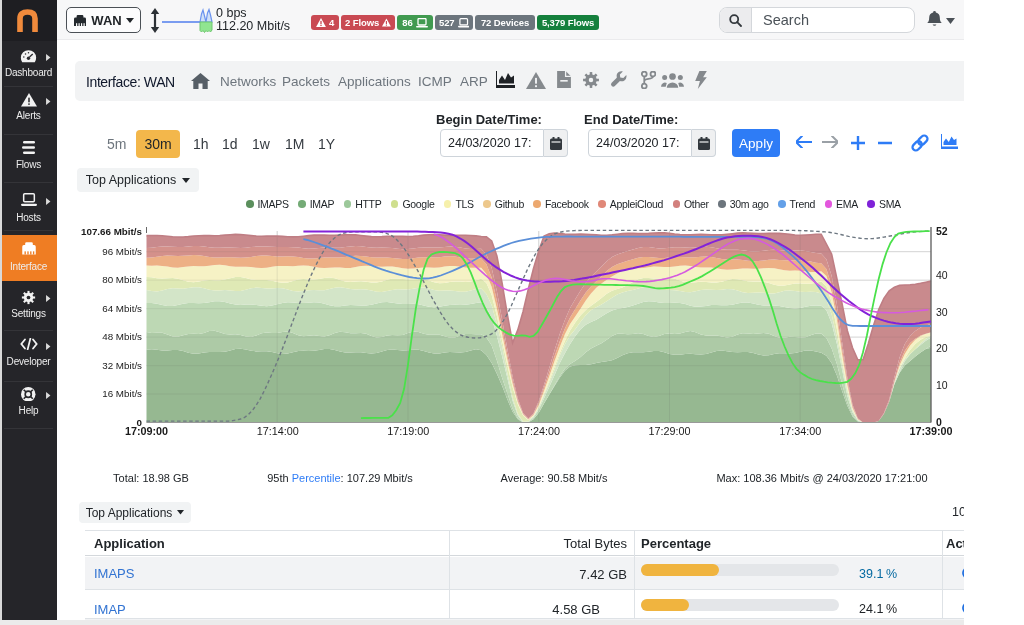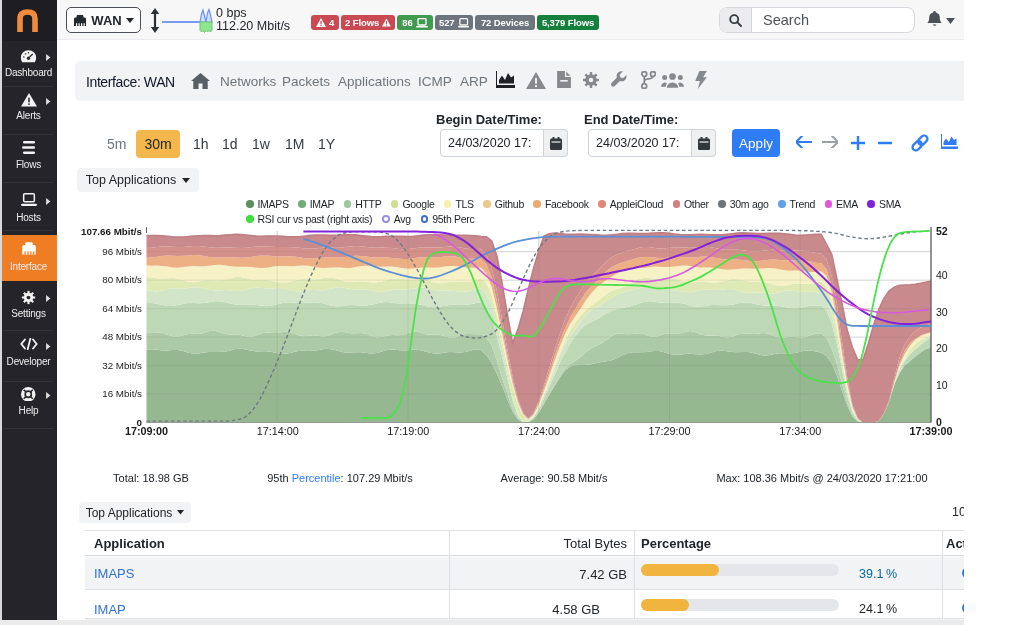--- a/index.html
+++ b/index.html
@@ -344,25 +344,20 @@
 <span class="leg"><span class="dot" style="background:#cfdf8e"></span>Google</span>
 <span class="leg"><span class="dot" style="background:#f6f0ab"></span>TLS</span>
 <span class="leg"><span class="dot" style="background:#edc88c"></span>Github</span>
 <span class="leg"><span class="dot" style="background:#eca86f"></span>Facebook</span>
 <span class="leg"><span class="dot" style="background:#e08878"></span>AppleiCloud</span>
 <span class="leg"><span class="dot" style="background:#d2807d"></span>Other</span>
 <span class="leg"><span class="dot" style="background:#6c757d"></span>30m ago</span>
 <span class="leg"><span class="dot" style="background:#63a0e8"></span>Trend</span>
 <span class="leg"><span class="dot" style="background:#e357dd"></span>EMA</span>
 <span class="leg"><span class="dot" style="background:#7f22d8"></span>SMA</span>
-</div>
-<div class="abs" style="left:246px;top:213px;display:flex;gap:10px">
-<span class="leg"><span class="dot" style="background:#3dde3d"></span>RSI cur vs past (right axis)</span>
-<span class="leg"><span class="ring" style="border:2px solid #9b8fe0"></span>Avg</span>
-<span class="leg"><span class="ring" style="border:2px solid #3b6fd4"></span>95th Perc</span>
 </div>
 <svg class="abs" style="left:75px;top:225px" width="931" height="218" viewBox="0 0 931 218">
 <line x1="71.5" y1="169.0" x2="856.0" y2="169.0" stroke="#e3e3e3" stroke-width="1"></line>
 <line x1="71.5" y1="140.6" x2="856.0" y2="140.6" stroke="#e3e3e3" stroke-width="1"></line>
 <line x1="71.5" y1="112.1" x2="856.0" y2="112.1" stroke="#e3e3e3" stroke-width="1"></line>
 <line x1="71.5" y1="83.7" x2="856.0" y2="83.7" stroke="#e3e3e3" stroke-width="1"></line>
 <line x1="71.5" y1="55.2" x2="856.0" y2="55.2" stroke="#e3e3e3" stroke-width="1"></line>
 <line x1="71.5" y1="26.7" x2="856.0" y2="26.7" stroke="#e3e3e3" stroke-width="1"></line>
 <line x1="202.2" y1="6.0" x2="202.2" y2="197.5" stroke="#e3e3e3" stroke-width="1"></line>
 <line x1="333.0" y1="6.0" x2="333.0" y2="197.5" stroke="#e3e3e3" stroke-width="1"></line>

